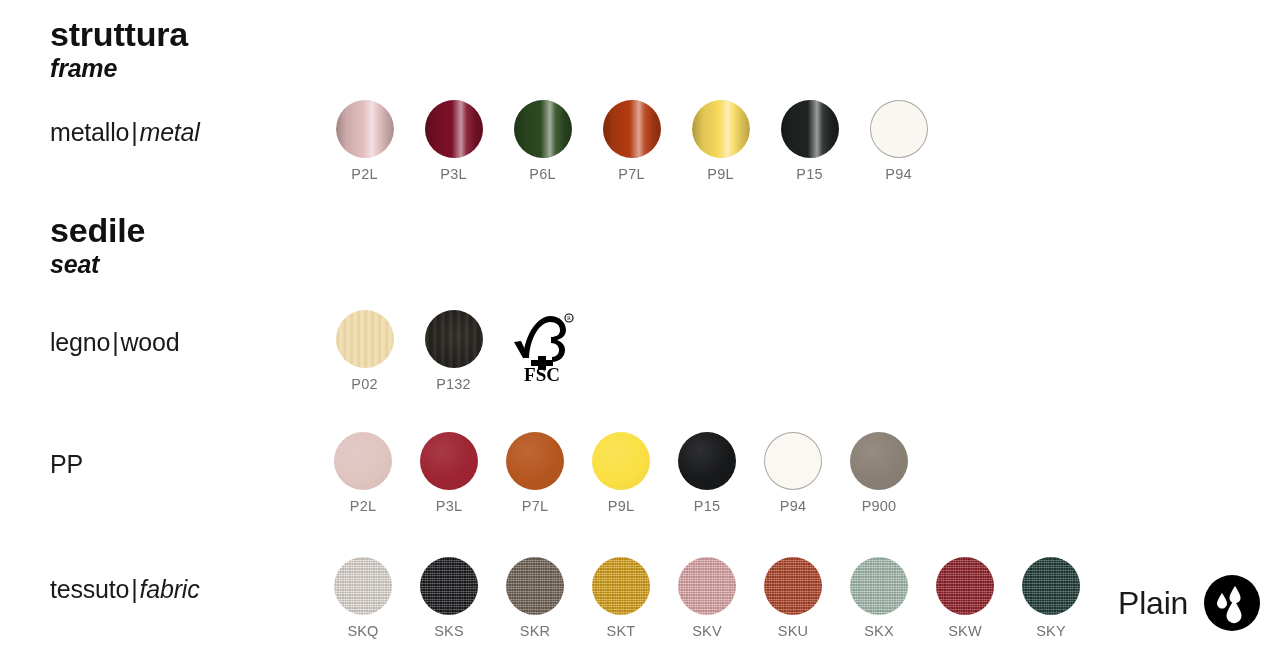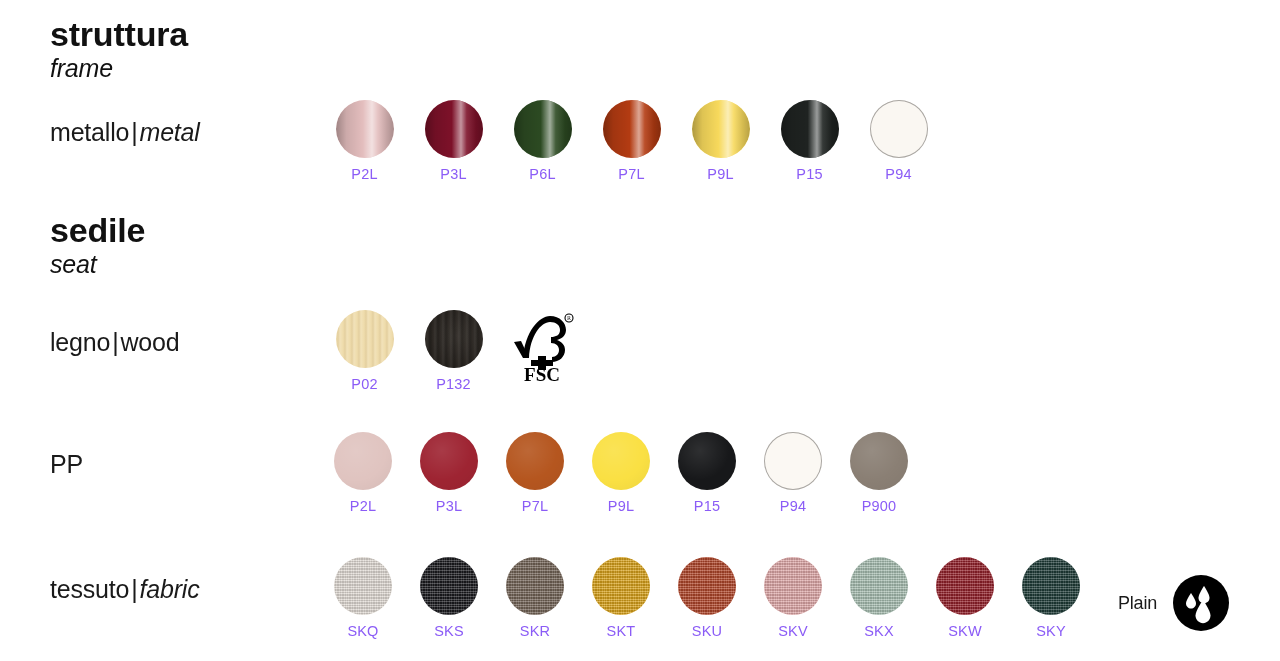--- a/index.html
+++ b/index.html
@@ -24,21 +24,21 @@
   }
   .section-heading .it {
     display: block;
     font-weight: 700;
     font-size: 34px;
     letter-spacing: -0.2px;
     color: #111111;
   }
   .section-heading .en {
     display: block;
-    font-weight: 400;
+    font-weight: 700;
     font-style: italic;
     font-size: 25px;
     letter-spacing: -0.2px;
     color: #111111;
   }
 
   #heading-frame { top: 14px; }
   #heading-seat  { top: 210px; }
 
   
@@ -85,21 +85,21 @@
   .dot {
     width: 58px;
     height: 58px;
     border-radius: 50%;
     position: relative;
     overflow: hidden;
   }
   .dot-label {
     margin-top: 8px;
     font-size: 14.5px;
-    color: #8b5cf6;
+    color: #737373;
     letter-spacing: 0.2px;
     font-family: "Liberation Sans", sans-serif;
   }
 
   
   .dot.metal::after {
     content: "";
     position: absolute;
     inset: 0;
     border-radius: 50%;
@@ -206,21 +206,21 @@
   
   .plain-group {
     position: absolute;
     left: 1118px;
     top: 18px;
     display: flex;
     align-items: center;
     gap: 16px;
   }
   .plain-label {
-    font-size: 18px;
+    font-size: 32px;
     color: #1a1a1a;
     letter-spacing: -0.2px;
   }
   .drop-badge { display: block; }
 </style>
 </head>
 <body>
 
 <div class="section-heading" id="heading-frame">
   <span class="it">struttura</span>
@@ -357,26 +357,26 @@
     </div>
     <div class="swatch-cell narrow">
       <div class="dot fabric" style="background-color: rgb(115, 100, 87);"></div>
       <div class="dot-label">SKR</div>
     </div>
     <div class="swatch-cell narrow">
       <div class="dot fabric" style="background-color: rgb(217, 162, 26);"></div>
       <div class="dot-label">SKT</div>
     </div>
     <div class="swatch-cell narrow">
+      <div class="dot fabric" style="background-color: rgb(223, 168, 168);"></div>
+      <div class="dot-label">SKV</div>
+    </div>
+    <div class="swatch-cell narrow">
       <div class="dot fabric" style="background-color: rgb(177, 70, 42);"></div>
       <div class="dot-label">SKU</div>
-    </div>
-    <div class="swatch-cell narrow">
-      <div class="dot fabric" style="background-color: rgb(223, 168, 168);"></div>
-      <div class="dot-label">SKV</div>
     </div>
     <div class="swatch-cell narrow">
       <div class="dot fabric" style="background-color: rgb(168, 191, 178);"></div>
       <div class="dot-label">SKX</div>
     </div>
     <div class="swatch-cell narrow">
       <div class="dot fabric" style="background-color: rgb(147, 32, 42);"></div>
       <div class="dot-label">SKW</div>
     </div>
     <div class="swatch-cell narrow">

